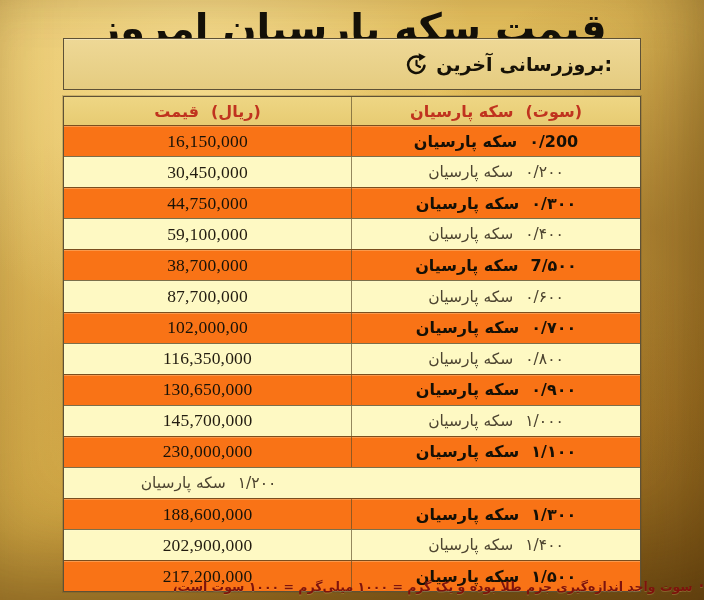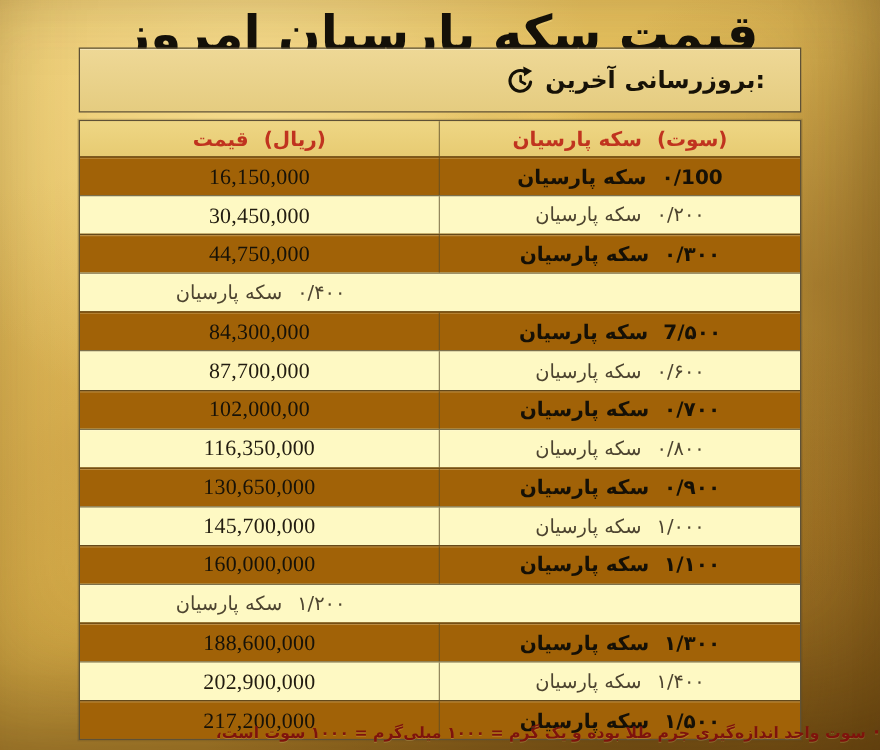--- a/index.html
+++ b/index.html
@@ -35,21 +35,21 @@
     padding:0 28px;direction:ltr;}
   .update-bar .txt{font-size:19px;font-weight:700;color:#171207;}
   .grid{
     box-sizing:border-box;border:1px solid #5e5136;
     box-shadow:0 0 0 1px rgba(90,75,40,.25);}
   .hrow,.drow{display:flex;direction:ltr;}
   .hrow{height:28px;background:linear-gradient(180deg,#eed684,#e7cb72);}
   .cell{box-sizing:border-box;width:289px;display:flex;align-items:center;justify-content:center;gap:12px;direction:ltr;}
   .cell.left{border-right:1px solid #77694426;border-right:1px solid rgba(90,75,40,.65);}
   .hrow .cell{font-size:16px;font-weight:700;color:#c0331f;}
-  .drow{height:30.1px;background:#a16207;border-top:1px solid rgba(80,66,34,.75);box-shadow:inset 0 1px 0 rgba(255,250,220,.28);}
+  .drow{height:30.1px;background:#f97316;border-top:1px solid rgba(80,66,34,.75);box-shadow:inset 0 1px 0 rgba(255,250,220,.28);}
   .drow.alt{background:#fef9c3;}
   .price{font-family:"Liberation Serif","DejaVu Serif",serif;font-size:17.5px;color:#221c10;letter-spacing:.2px;}
   .coin-name,.coin-weight{font-size:15.5px;color:#4d4430;font-weight:400;}
   .drow.bold .coin-name,.drow.bold .coin-weight{color:#151006;font-weight:700;font-size:16px;}
   .drow.bold .price{color:#171208;}
   .footnote{
     position:absolute;left:0;bottom:6px;width:100%;
     direction:rtl;
     font-size:12.5px;font-weight:700;color:#7e130c;
     text-shadow:0 1px 0 rgba(255,225,150,.2);}
@@ -89,21 +89,21 @@
         <span>(سوت)</span>
       </div>
     </div>
     <div id="tbody">
         <div class="drow bold">
           <div class="cell left">
             <span class="price">16,150,000</span>
           </div>
           <div class="cell">
             <span class="coin-name">سکه پارسیان</span>
-            <span class="coin-weight">۰/100</span>
+            <span class="coin-weight">۰/200</span>
           </div>
         </div>
         <div class="drow alt">
           <div class="cell left">
             <span class="price">30,450,000</span>
           </div>
           <div class="cell">
             <span class="coin-name">سکه پارسیان</span>
             <span class="coin-weight">۰/۲۰۰</span>
           </div>
@@ -111,28 +111,31 @@
         <div class="drow bold">
           <div class="cell left">
             <span class="price">44,750,000</span>
           </div>
           <div class="cell">
             <span class="coin-name">سکه پارسیان</span>
             <span class="coin-weight">۰/۳۰۰</span>
           </div>
         </div>
         <div class="drow alt">
+          <div class="cell left">
+            <span class="price">59,100,000</span>
+          </div>
           <div class="cell">
             <span class="coin-name">سکه پارسیان</span>
             <span class="coin-weight">۰/۴۰۰</span>
           </div>
         </div>
         <div class="drow bold">
           <div class="cell left">
-            <span class="price">84,300,000</span>
+            <span class="price">38,700,000</span>
           </div>
           <div class="cell">
             <span class="coin-name">سکه پارسیان</span>
             <span class="coin-weight">7/۵۰۰</span>
           </div>
         </div>
         <div class="drow alt">
           <div class="cell left">
             <span class="price">87,700,000</span>
           </div>
@@ -172,21 +175,21 @@
           <div class="cell left">
             <span class="price">145,700,000</span>
           </div>
           <div class="cell">
             <span class="coin-name">سکه پارسیان</span>
             <span class="coin-weight">۱/۰۰۰</span>
           </div>
         </div>
         <div class="drow bold">
           <div class="cell left">
-            <span class="price">160,000,000</span>
+            <span class="price">230,000,000</span>
           </div>
           <div class="cell">
             <span class="coin-name">سکه پارسیان</span>
             <span class="coin-weight">۱/۱۰۰</span>
           </div>
         </div>
         <div class="drow alt">
           <div class="cell">
             <span class="coin-name">سکه پارسیان</span>
             <span class="coin-weight">۱/۲۰۰</span>

